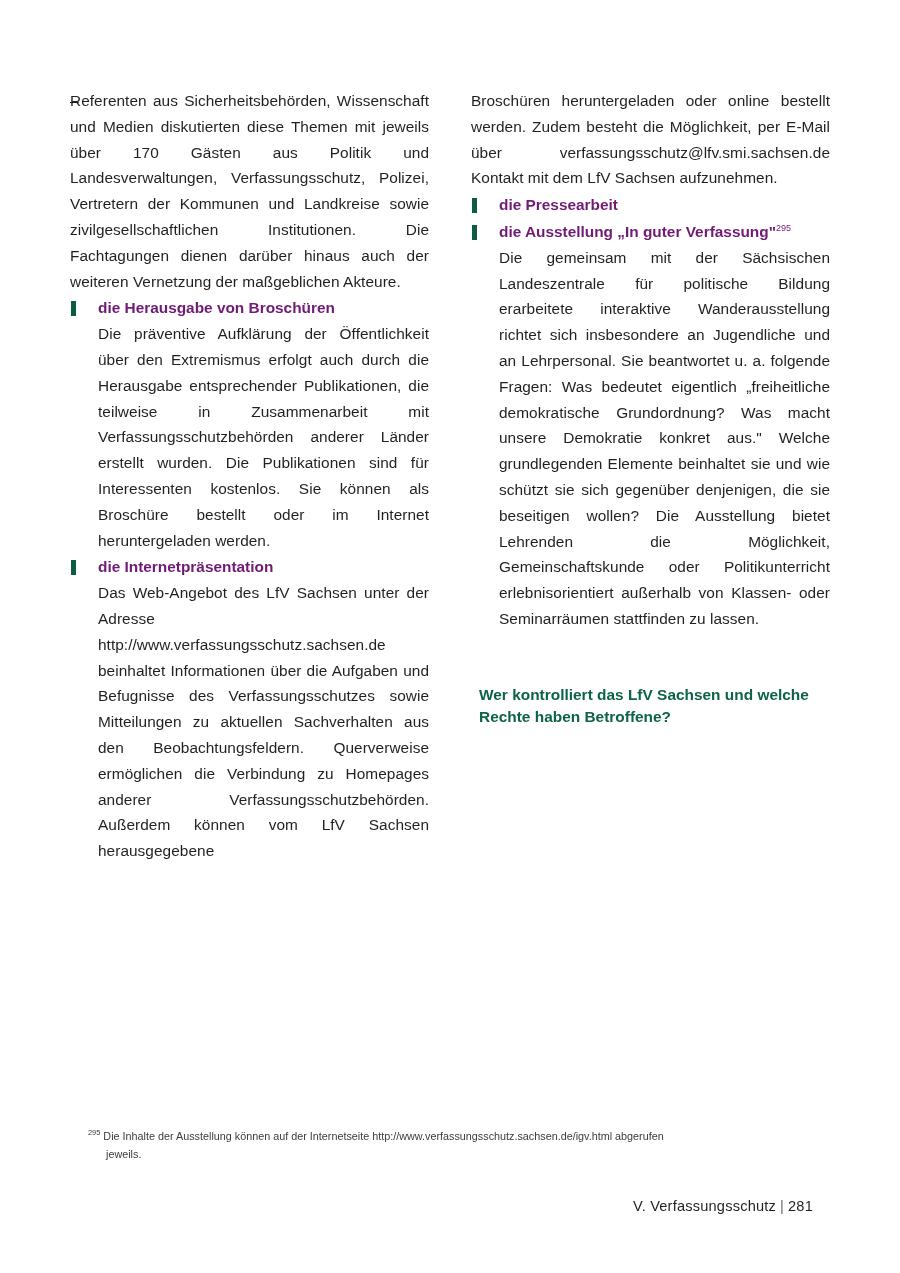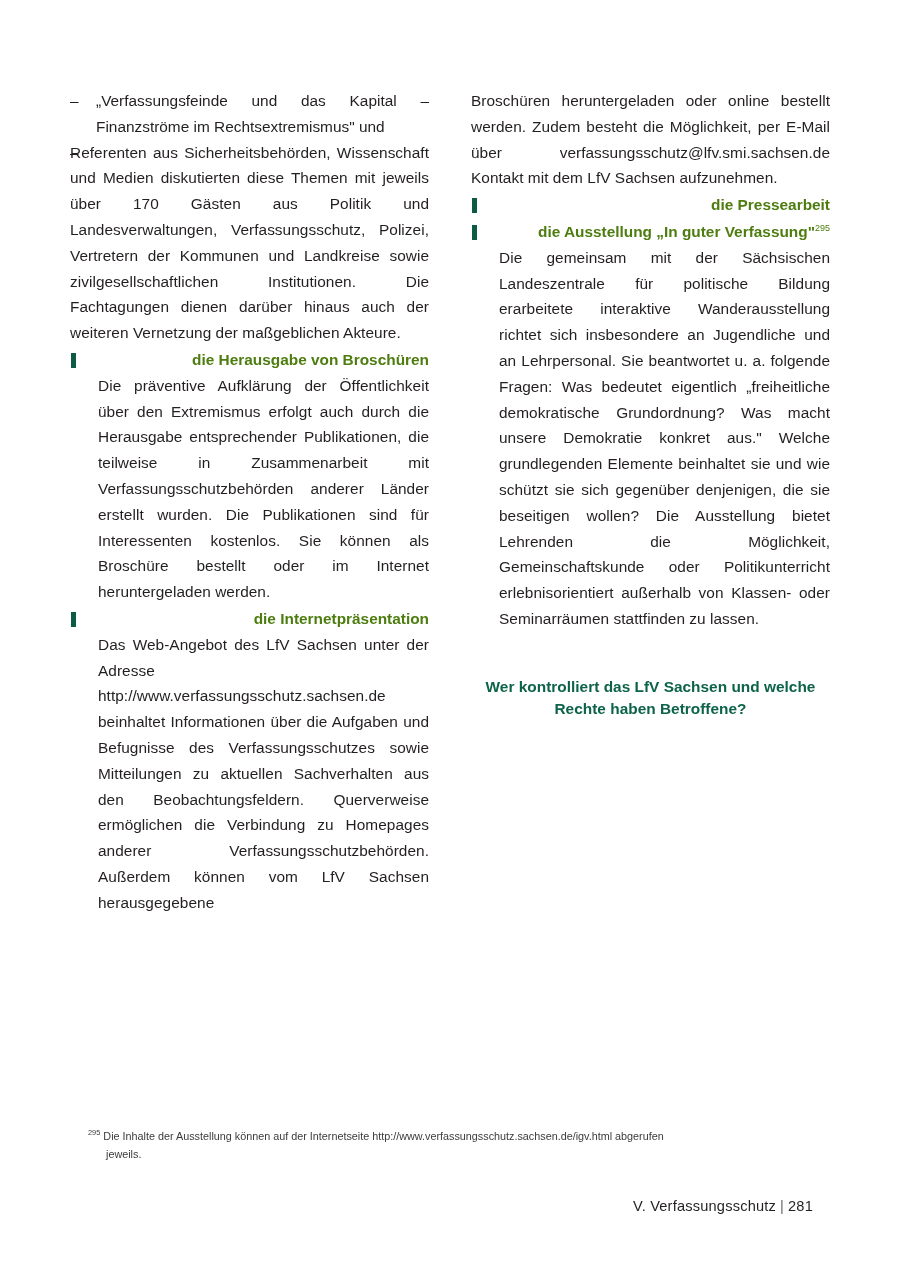--- a/index.html
+++ b/index.html
@@ -85,42 +85,41 @@
     left: 1px;
     top: 6px;
     width: 5px;
     height: 15px;
     background: #0d5b44;
   }
   .bar-block .bar-title {
     font-size: 15.4px;
     line-height: 25.8px;
     font-weight: bold;
-    color: #4d7c0f;
-    text-align: right;
+    color: #701a75;
   }
   .bar-block .bar-title sup {
     font-size: 9px;
     font-weight: normal;
     vertical-align: super;
     line-height: 0;
   }
   .bar-block p.body-par {
     text-align: justify;
     text-align-last: left;
   }
 
   
   h2.section-heading {
-    margin: 0;
+    margin: 8px;
     font-size: 15.4px;
     line-height: 22px;
     font-weight: bold;
     color: #0d6349;
-    text-align: center;
+    text-align: left;
     letter-spacing: 0.02px;
   }
 
   .spacer-lg { height: 44px; }
 
   
   .footnote {
     position: absolute;
     left: 80px;
     top: 1128px;
@@ -167,21 +166,20 @@
 <div class="page">
 
   <div class="columns">
 
     <div class="col">
 
 
       <ul class="dash-list">
         <li>
           <span class="dash">–</span>
-          <span>„Verfassungsfeinde und das Kapital – Finanzströme im Rechtsextremismus" und</span>
         </li>
         <li>
           <span class="dash">–</span>
         </li>
       </ul>
 
       <p class="body-par last-line-left">Referenten aus Sicherheitsbehörden, Wissenschaft und Medien diskutierten diese Themen mit jeweils über 170 Gästen aus Politik und Landesverwaltungen, Verfassungsschutz, Polizei, Vertretern der Kommunen und Landkreise sowie zivilgesellschaftlichen Institutionen. Die Fachtagungen dienen darüber hinaus auch der weiteren Vernetzung der maßgeblichen Akteure.</p>
 
       <div class="bar-block">
         <span class="green-bar"></span>

